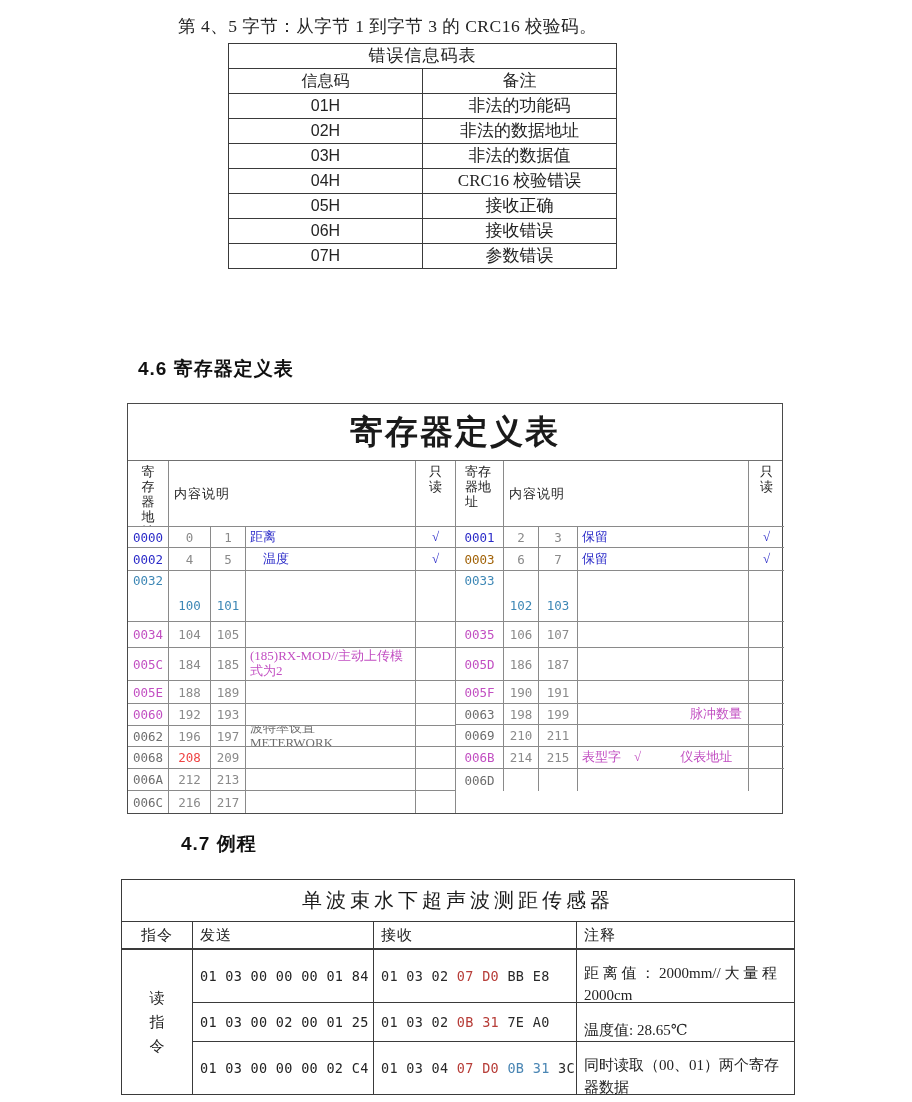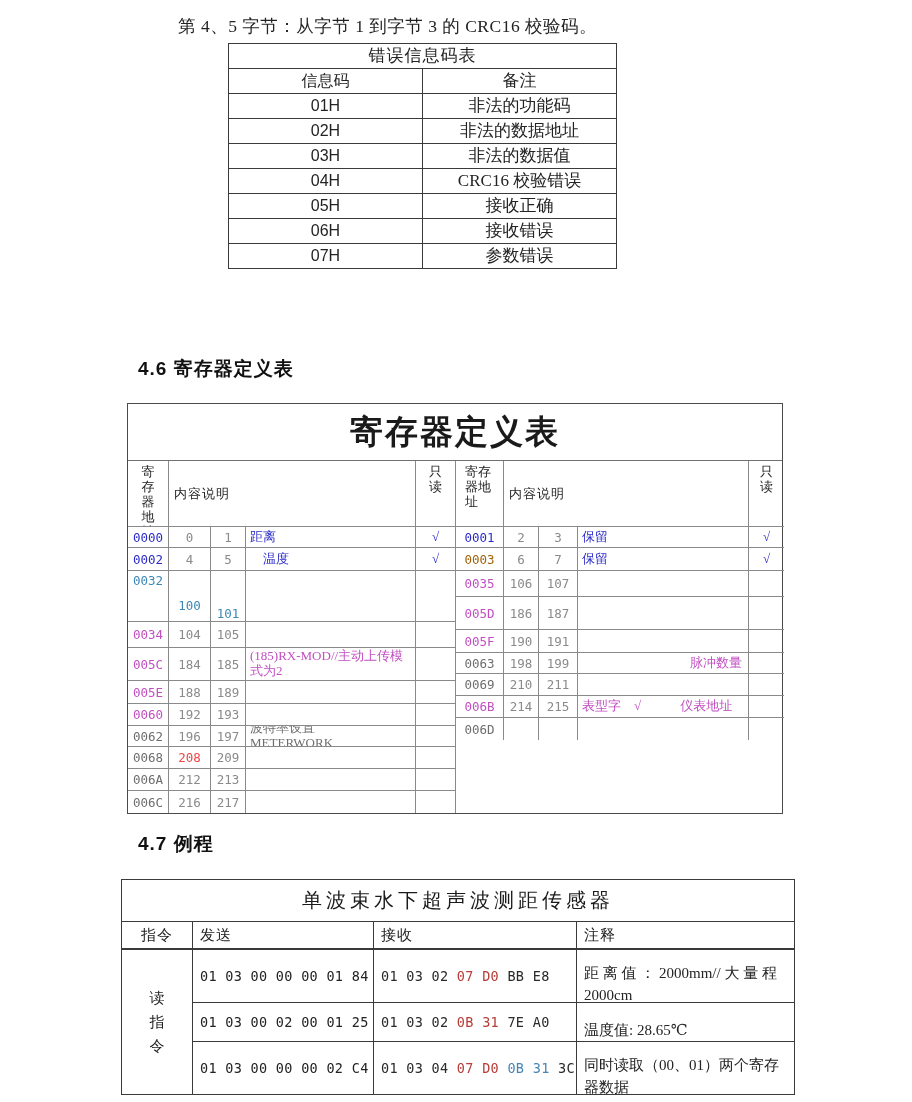--- a/index.html
+++ b/index.html
@@ -8,21 +8,21 @@
   
   .intro{position:absolute;left:178px;top:14px;font-size:17.5px;margin:0;letter-spacing:0.5px;}
   
   .err{position:absolute;left:228px;top:43px;width:389px;border-collapse:collapse;
        font-size:17px;table-layout:fixed;}
   .err td{border:1px solid #3a3a3a;text-align:center;padding:0;height:24px;line-height:24px;overflow:hidden;}
   .err .t{height:24px;letter-spacing:1px;}
   .err .c1{width:87px;font-family:"Liberation Sans",sans-serif;font-size:16px;}
   
   .sec{position:absolute;left:138px;margin:0;font:bold 19px "Liberation Sans",sans-serif;color:#111;letter-spacing:1px;}
-  #s46{top:356px;} #s47{top:831px;}
+  #s46{top:356px;} #s47{top:831px;margin-left:43px;}
   
   .reg{position:absolute;left:127px;top:403px;width:656px;border:1px solid #4a4a4a;
        box-sizing:border-box;font-size:13px;background:#fff;}
   .reg-title{height:56px;border-bottom:1px solid #707070;display:flex;align-items:center;
              justify-content:center;font-size:33px;font-weight:bold;letter-spacing:2px;color:#1a1a1a;}
   .reg-body{display:flex;}
   .half{display:flex;flex-direction:column;width:328px;}
   .rrow{display:flex;box-sizing:border-box;}
   .c{box-sizing:border-box;border-right:1px solid #8a8a8a;border-bottom:1px solid #8a8a8a;
      display:flex;align-items:center;justify-content:center;overflow:hidden;}
@@ -125,21 +125,21 @@
           <div class="rrow" style="height: 23px;">
             <div class="c num" style="width: 41px; color: rgb(42, 42, 200);">0002</div>
             <div class="c num" style="width: 42px; color: rgb(138, 138, 138);">4</div>
             <div class="c num" style="width: 35px; color: rgb(138, 138, 138);">5</div>
             <div class="c cont" style="width: 170px; color: rgb(42, 42, 200);">　温度</div>
             <div class="c" style="width: 40px; color: rgb(42, 42, 200);">√</div>
           </div>
           <div class="rrow" style="height: 51px;">
             <div class="c num" style="width: 41px; color: rgb(61, 135, 181); align-items: flex-start; padding-top: 2px;">0032</div>
             <div class="c num" style="width: 42px; color: rgb(61, 135, 181); align-items: flex-end; padding-bottom: 8px;">100</div>
-            <div class="c num" style="width: 35px; color: rgb(61, 135, 181); align-items: flex-end; ">101</div>
+            <div class="c num" style="width: 35px; color: rgb(61, 135, 181); align-items: flex-end; padding-bottom: 8px;">101</div>
             <div class="c cont" style="width: 170px; color: rgb(138, 138, 138);"></div>
             <div class="c" style="width: 40px; color: rgb(42, 42, 200);"></div>
           </div>
           <div class="rrow" style="height: 26px;">
             <div class="c num" style="width: 41px; color: rgb(194, 79, 194);">0034</div>
             <div class="c num" style="width: 42px; color: rgb(138, 138, 138);">104</div>
             <div class="c num" style="width: 35px; color: rgb(138, 138, 138);">105</div>
             <div class="c cont" style="width: 170px; color: rgb(138, 138, 138);"></div>
             <div class="c" style="width: 40px; color: rgb(42, 42, 200);"></div>
           </div>
@@ -209,20 +209,27 @@
             <div class="c num" style="width: 39px; color: rgb(138, 138, 138);">3</div>
             <div class="c cont" style="width: 171px; color: rgb(42, 42, 200);">保留</div>
             <div class="c" style="width: 35px; color: rgb(42, 42, 200);">√</div>
           </div>
           <div class="rrow" style="height: 23px;">
             <div class="c num" style="width: 48px; color: #a16207;">0003</div>
             <div class="c num" style="width: 35px; color: rgb(138, 138, 138);">6</div>
             <div class="c num" style="width: 39px; color: rgb(138, 138, 138);">7</div>
             <div class="c cont" style="width: 171px; color: rgb(42, 42, 200);">保留</div>
             <div class="c" style="width: 35px; color: rgb(42, 42, 200);">√</div>
+          </div>
+          <div class="rrow" style="height: 51px;">
+            <div class="c num" style="width: 48px; color: rgb(61, 135, 181); align-items: flex-start; padding-top: 2px;">0033</div>
+            <div class="c num" style="width: 35px; color: rgb(61, 135, 181); align-items: flex-end; padding-bottom: 8px;">102</div>
+            <div class="c num" style="width: 39px; color: rgb(61, 135, 181); align-items: flex-end; padding-bottom: 8px;">103</div>
+            <div class="c cont" style="width: 171px; color: rgb(138, 138, 138);"></div>
+            <div class="c" style="width: 35px; color: rgb(42, 42, 200);"></div>
           </div>
           <div class="rrow" style="height: 26px;">
             <div class="c num" style="width: 48px; color: rgb(194, 79, 194);">0035</div>
             <div class="c num" style="width: 35px; color: rgb(138, 138, 138);">106</div>
             <div class="c num" style="width: 39px; color: rgb(138, 138, 138);">107</div>
             <div class="c cont" style="width: 171px; color: rgb(138, 138, 138);"></div>
             <div class="c" style="width: 35px; color: rgb(42, 42, 200);"></div>
           </div>
           <div class="rrow" style="height: 33px;">
             <div class="c num" style="width: 48px; color: rgb(194, 79, 194);">005D</div>

